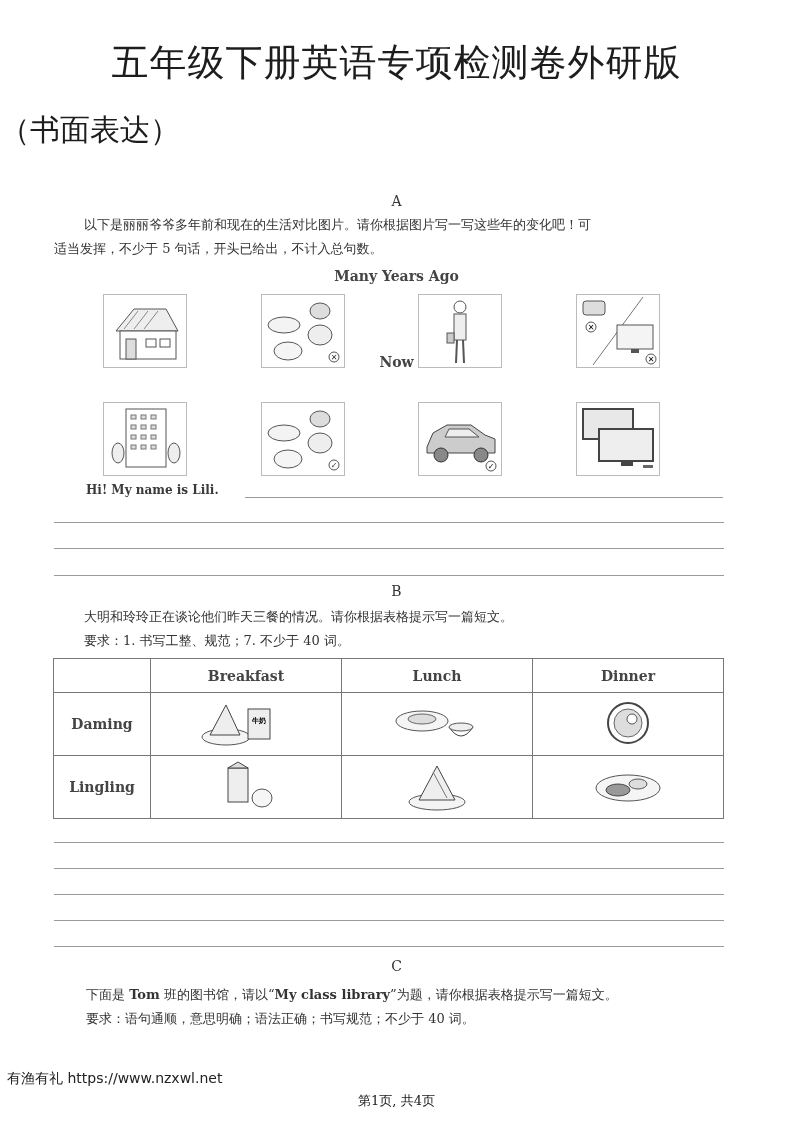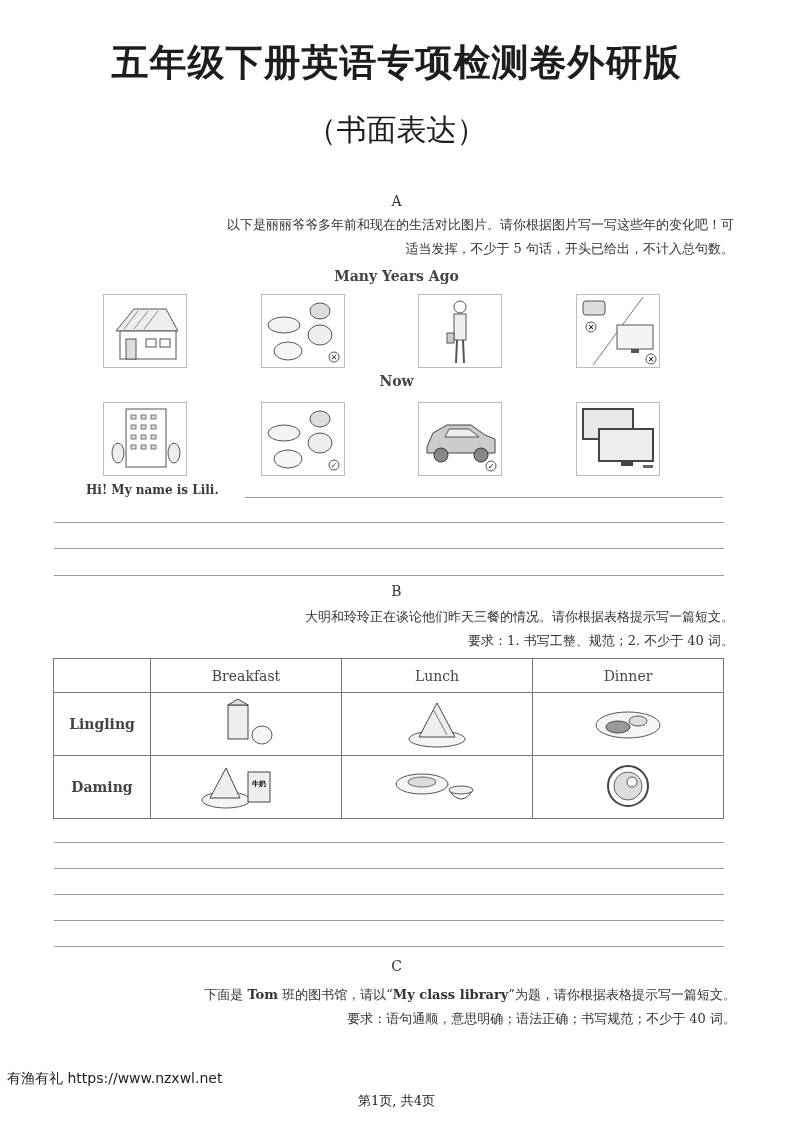--- a/index.html
+++ b/index.html
@@ -1,32 +1,32 @@
 <!DOCTYPE html>
 <html><head>
 <meta charset="utf-8">
 <style>
   html, body { margin:0; padding:0; background:#ffffff; }
   body { width:793px; height:1122px; position:relative; overflow:hidden;
          font-family:"DejaVu Serif", "Liberation Serif", serif; color:#2a2a2a; }
-  .abs { position:absolute;text-align:right; }
-  .title { left:0; width:793px; top:38px; text-align:center; font-size:37px; letter-spacing:1px; color:#1d1d1d; font-weight:bold; }
-  .subtitle { left:0; width:793px; top:110px; text-align:center; font-size:30px; color:#1d1d1d; }
+  .abs { position:absolute; }
+  .title { left:0; width:793px; top:38px; text-align:center; font-size:37px; letter-spacing:1px; color:#1d1d1d; font-weight:normal; }
+  .subtitle { left:0; width:793px; top:110px; font-size:30px; color:#1d1d1d; }
   .sec-letter { left:0; width:793px; text-align:center; font-size:14px; color:#333; }
   .para { left:54px; width:680px; font-size:13px; line-height:24px; color:#333; }
   .indent { text-indent:30px; }
   .center-label { left:0; width:793px; text-align:center; font-size:14px; font-weight:bold; color:#444; }
   .pic { width:82px; height:72px; border:1px solid #bbb; background:#fff; }
   .pic svg { width:100%; height:100%; display:block; }
   .line { left:54px; width:670px; height:0; border-top:1px solid #9a9a9a; }
   .hi { left:86px; top:483px; font-size:12px; font-weight:bold; color:#3a3a3a; }
   .hi-line { left:245px; top:497px; width:478px; border-top:1px solid #9a9a9a; height:0; }
   table.meal { position:absolute; left:53px; top:658px; width:671px; height:161px; border-collapse:collapse; border:1.5px solid #555; }
   table.meal td, table.meal th { border:1px solid #777; text-align:center; font-size:14px; color:#444; font-weight:bold; }
-  table.meal th { height:31px; font-weight:normal; }
+  table.meal th { height:31px; font-weight:bold; }
   table.meal td.rowhead { width:94px; }
   table.meal svg { width:120px; height:52px; display:inline-block; }
   .footer1 { left:7px; width:793px; top:1070px; text-align:left; font-family:"DejaVu Sans", sans-serif; font-size:14px; color:#222; }
   .footer2 { left:0; width:793px; top:1092px; text-align:center; font-size:13px; color:#222; }
   b.en { font-weight:bold; }
 </style>
 </head>
 <body>
 
 <div class="abs title">五年级下册英语专项检测卷外研版</div>
@@ -76,21 +76,21 @@
       <rect x="6" y="6" width="22" height="14" rx="3" fill="#ddd" stroke="#555"></rect>
       <circle cx="14" cy="32" r="5" fill="#fff" stroke="#555"></circle>
       <text x="14" y="35" font-size="8" text-anchor="middle">✕</text>
       <rect x="40" y="30" width="36" height="24" fill="#f4f4f4" stroke="#555"></rect>
       <rect x="54" y="54" width="8" height="4" fill="#555"></rect>
       <circle cx="74" cy="64" r="5" fill="#fff" stroke="#555"></circle>
       <text x="74" y="67" font-size="8" text-anchor="middle">✕</text>
     </svg>
 </div>
 
-<div class="abs center-label" style="top:373px">Now</div>
+<div class="abs center-label" style="top:354px">Now</div>
 
 <div class="abs pic" style="left:103px;top:402px">
   <svg viewBox="0 0 82 72">
       <rect x="22" y="6" width="40" height="58" fill="#fff" stroke="#555"></rect>
       <g fill="#ddd" stroke="#777">
         <rect x="27" y="12" width="5" height="4"></rect>
         <rect x="37" y="12" width="5" height="4"></rect>
         <rect x="47" y="12" width="5" height="4"></rect>
         <rect x="27" y="22" width="5" height="4"></rect>
         <rect x="37" y="22" width="5" height="4"></rect>
@@ -137,56 +137,32 @@
 
 <div class="abs hi">Hi! My name is Lili.</div>
 <div class="abs hi-line"></div>
 <div class="abs line" style="top:522px"></div>
 <div class="abs line" style="top:548px"></div>
 <div class="abs line" style="top:575px"></div>
 
 <div class="abs sec-letter" style="top:583px">B</div>
 <div class="abs para" style="top:605px">
   <div class="indent">大明和玲玲正在谈论他们昨天三餐的情况。请你根据表格提示写一篇短文。</div>
-  <div class="indent">要求：1. 书写工整、规范；2. 不少于 40 词。</div>
+  <div class="indent">要求：1. 书写工整、规范；7. 不少于 40 词。</div>
 </div>
 
 <table class="meal">
   <tbody>
       <tr>
     <th></th>
     <th>Breakfast</th>
     <th>Lunch</th>
     <th>Dinner</th>
   </tr>
   <tr>
-    <td class="rowhead">Lingling</td>
-    <td>
-      <svg viewBox="0 0 120 52">
-            <rect x="42" y="8" width="20" height="34" fill="#eee" stroke="#444"></rect>
-            <polygon points="42,8 52,2 62,8" fill="#ddd" stroke="#444"></polygon>
-            <ellipse cx="76" cy="38" rx="10" ry="9" fill="#f6f6f6" stroke="#555"></ellipse>
-          </svg>
-    </td>
-    <td>
-      <svg viewBox="0 0 120 52">
-            <ellipse cx="60" cy="42" rx="28" ry="8" fill="#f4f4f4" stroke="#555"></ellipse>
-            <polygon points="42,40 60,6 78,40" fill="#eee" stroke="#444"></polygon>
-            <line x1="56" y1="12" x2="70" y2="38" stroke="#777"></line>
-          </svg>
-    </td>
-    <td>
-      <svg viewBox="0 0 120 52">
-            <ellipse cx="60" cy="28" rx="32" ry="13" fill="#f5f5f5" stroke="#555"></ellipse>
-            <ellipse cx="50" cy="30" rx="12" ry="6" fill="#999" stroke="#444"></ellipse>
-            <ellipse cx="70" cy="24" rx="9" ry="5" fill="#ddd" stroke="#555"></ellipse>
-          </svg>
-    </td>
-  </tr>
-  <tr>
     <td class="rowhead">Daming</td>
     <td>
       <svg viewBox="0 0 120 52">
             <ellipse cx="40" cy="40" rx="24" ry="8" fill="#f4f4f4" stroke="#555"></ellipse>
             <polygon points="24,38 40,8 54,38" fill="#eee" stroke="#444"></polygon>
             <rect x="62" y="12" width="22" height="30" fill="#eee" stroke="#444"></rect>
             <text x="73" y="26" font-size="7" text-anchor="middle">牛奶</text>
           </svg>
     </td>
     <td>
@@ -195,20 +171,44 @@
             <ellipse cx="45" cy="22" rx="14" ry="5" fill="#ddd" stroke="#666"></ellipse>
             <path d="M72,30 Q84,48 96,30 Z" fill="#fff" stroke="#444"></path>
             <ellipse cx="84" cy="30" rx="12" ry="4" fill="#eee" stroke="#555"></ellipse>
           </svg>
     </td>
     <td>
       <svg viewBox="0 0 120 52">
             <circle cx="60" cy="26" r="20" fill="#fff" stroke="#444" stroke-width="2"></circle>
             <circle cx="60" cy="26" r="14" fill="#ddd" stroke="#666"></circle>
             <circle cx="64" cy="22" r="5" fill="#fff" stroke="#555"></circle>
+          </svg>
+    </td>
+  </tr>
+  <tr>
+    <td class="rowhead">Lingling</td>
+    <td>
+      <svg viewBox="0 0 120 52">
+            <rect x="42" y="8" width="20" height="34" fill="#eee" stroke="#444"></rect>
+            <polygon points="42,8 52,2 62,8" fill="#ddd" stroke="#444"></polygon>
+            <ellipse cx="76" cy="38" rx="10" ry="9" fill="#f6f6f6" stroke="#555"></ellipse>
+          </svg>
+    </td>
+    <td>
+      <svg viewBox="0 0 120 52">
+            <ellipse cx="60" cy="42" rx="28" ry="8" fill="#f4f4f4" stroke="#555"></ellipse>
+            <polygon points="42,40 60,6 78,40" fill="#eee" stroke="#444"></polygon>
+            <line x1="56" y1="12" x2="70" y2="38" stroke="#777"></line>
+          </svg>
+    </td>
+    <td>
+      <svg viewBox="0 0 120 52">
+            <ellipse cx="60" cy="28" rx="32" ry="13" fill="#f5f5f5" stroke="#555"></ellipse>
+            <ellipse cx="50" cy="30" rx="12" ry="6" fill="#999" stroke="#444"></ellipse>
+            <ellipse cx="70" cy="24" rx="9" ry="5" fill="#ddd" stroke="#555"></ellipse>
           </svg>
     </td>
   </tr>
 </tbody>
   </table>
 
 <div class="abs line" style="top:842px"></div>
 <div class="abs line" style="top:868px"></div>
 <div class="abs line" style="top:894px"></div>
 <div class="abs line" style="top:920px"></div>

